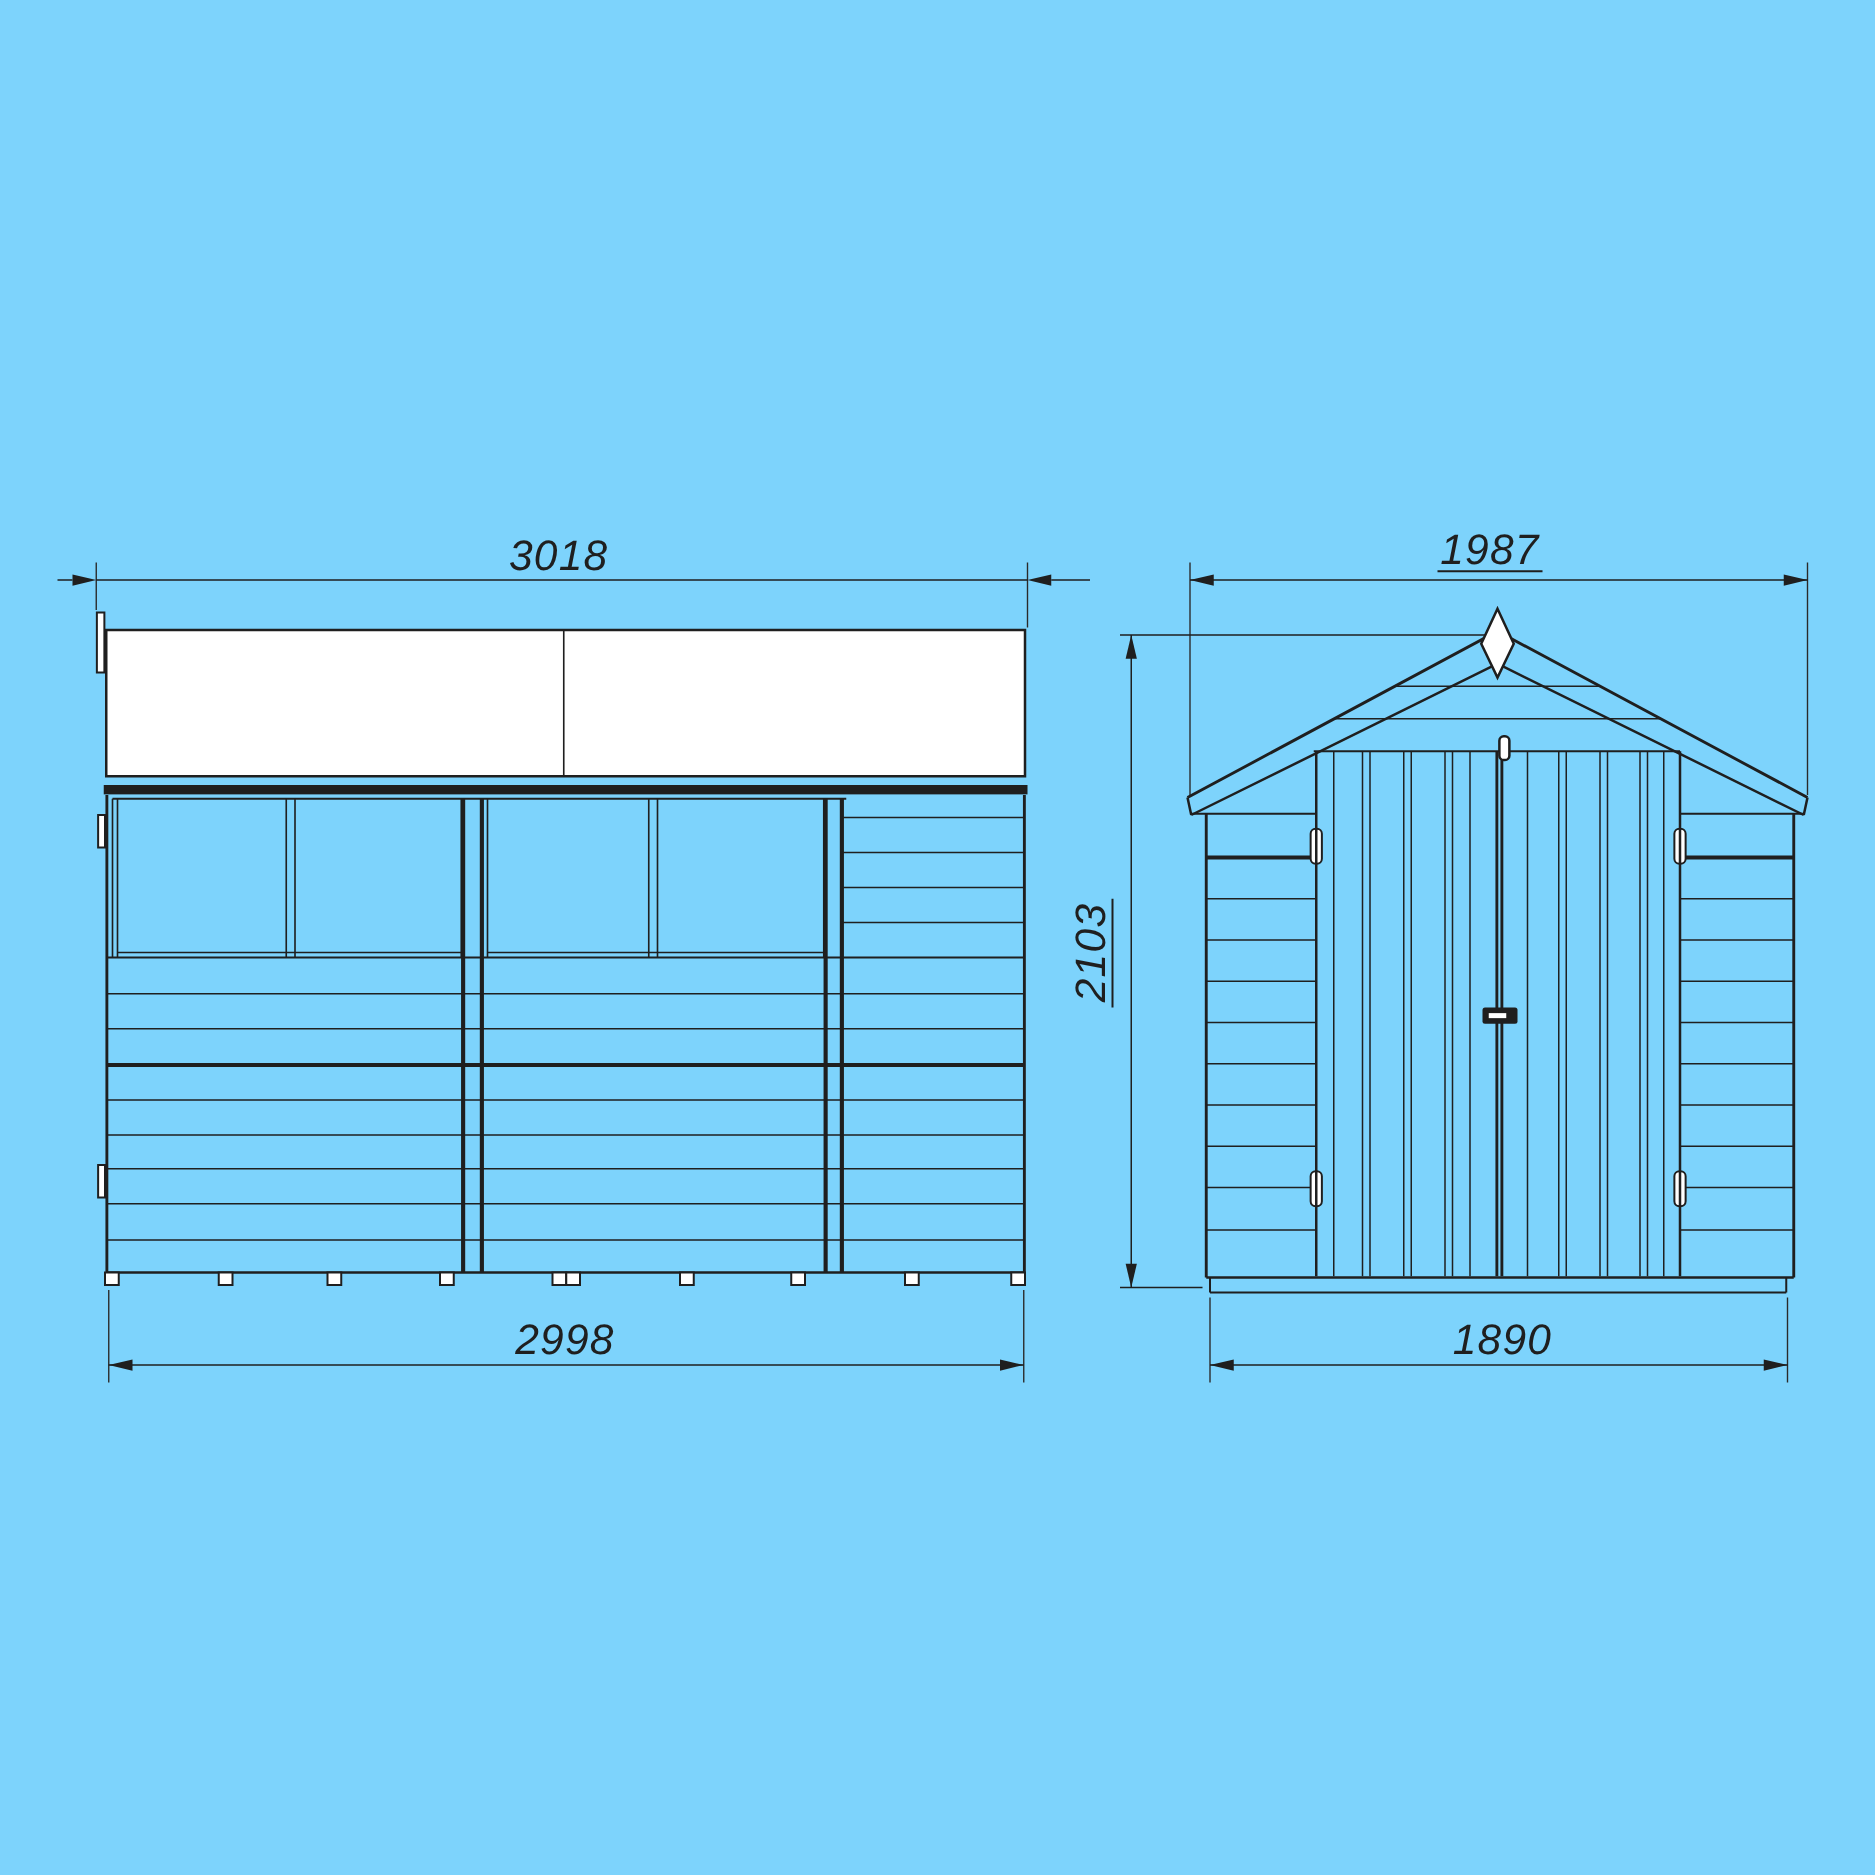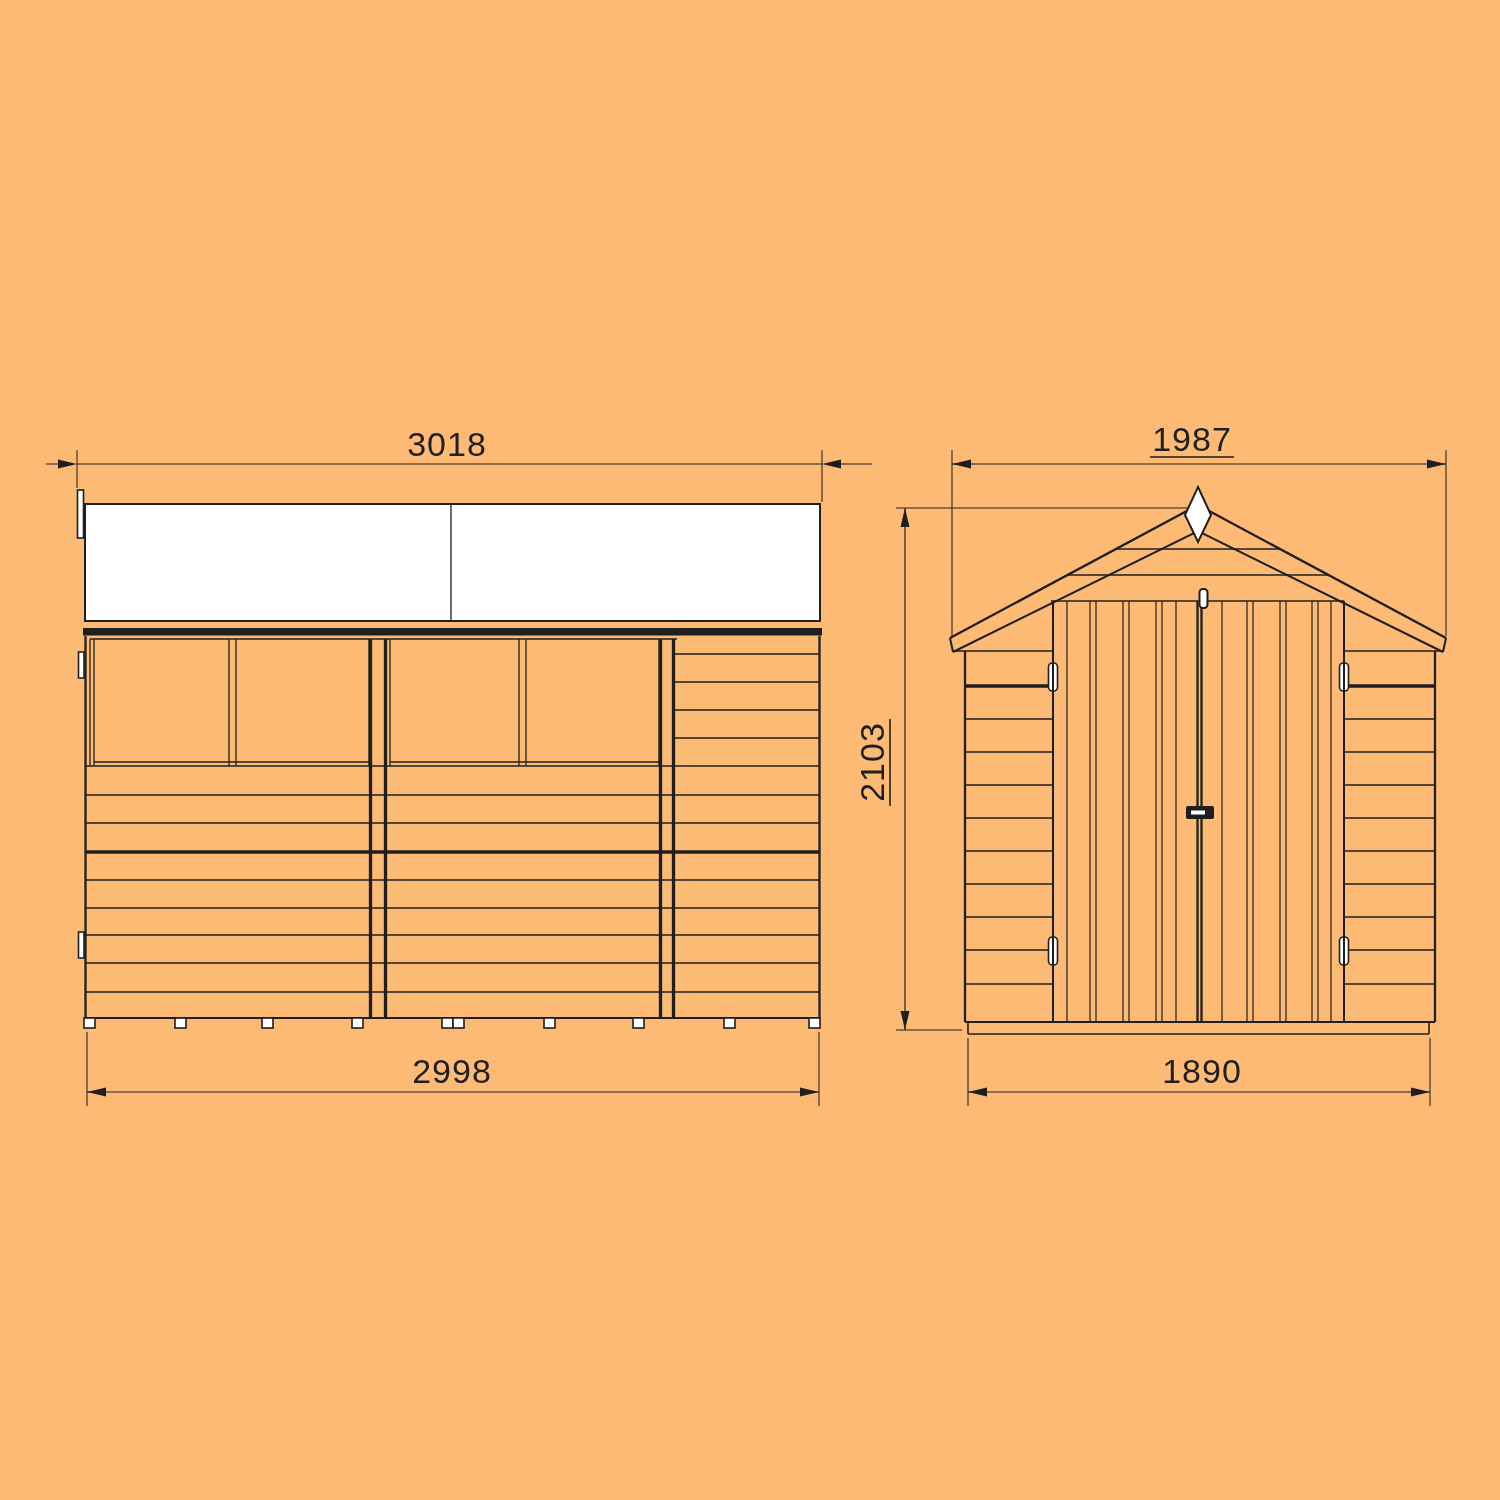--- a/index.html
+++ b/index.html
@@ -1,17 +1,17 @@
 <!DOCTYPE html>
 <html><head>
 <meta charset="utf-8">
 <style>
   html,body{margin:0;padding:0;background:#ffffff;}
-  .stage{width:1500px;height:1500px;position:relative;background:#fdba74;
-         font-family:"Liberation Sans", sans-serif;}
+  .stage{width:1500px;height:1500px;position:relative;background:#7dd3fc;
+         font-family:"Liberation Sans", sans-serif;font-style:italic;}
   svg{display:block;}
   .ln  {stroke:#1f1f1f;stroke-width:1.3;fill:none;}
   .ln15{stroke:#1f1f1f;stroke-width:1.6;fill:none;}
   .ln2 {stroke:#1f1f1f;stroke-width:2;fill:none;}
   .ln22{stroke:#1f1f1f;stroke-width:2.3;fill:none;}
   .thick{stroke:#1f1f1f;stroke-width:3.3;fill:none;}
   .dim {stroke:#1f1f1f;stroke-width:1.2;fill:none;}
   .ext {stroke:#2a2a2a;stroke-width:1.1;fill:none;}
   .arr {fill:#1f1f1f;stroke:none;}
   .whitefill{fill:#ffffff;}

